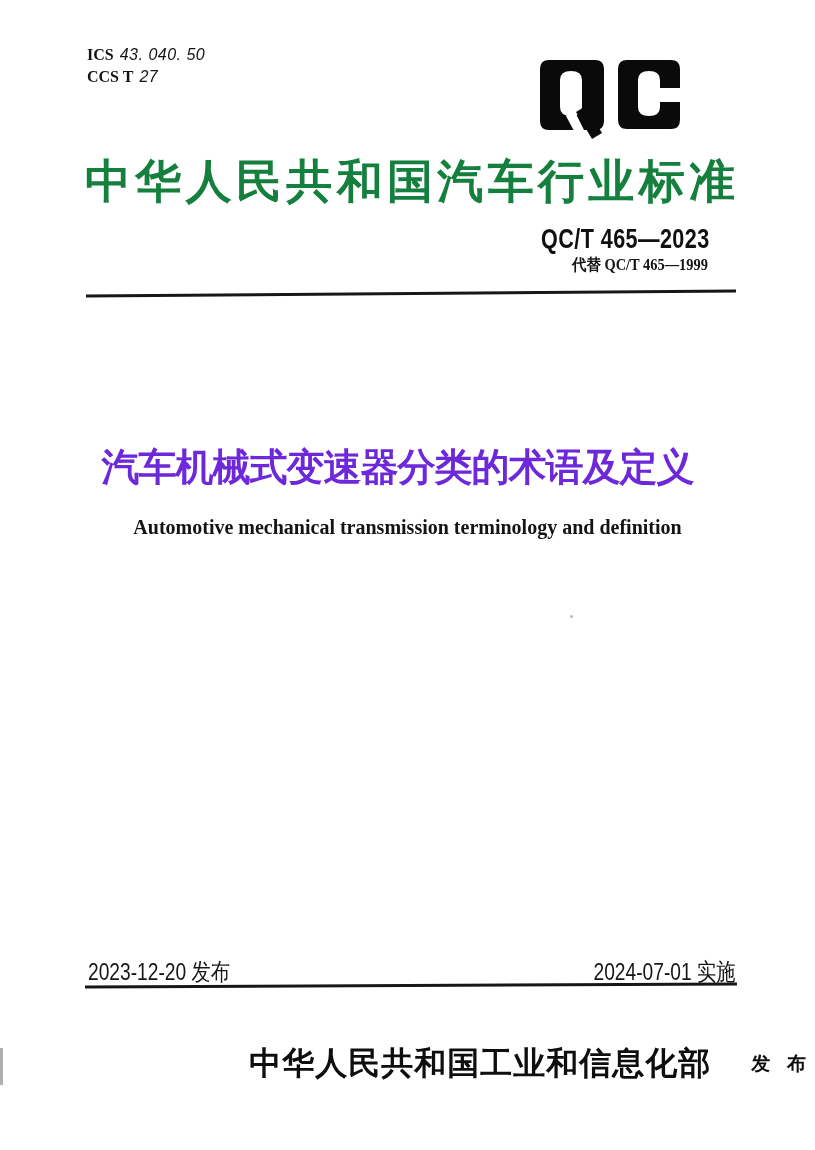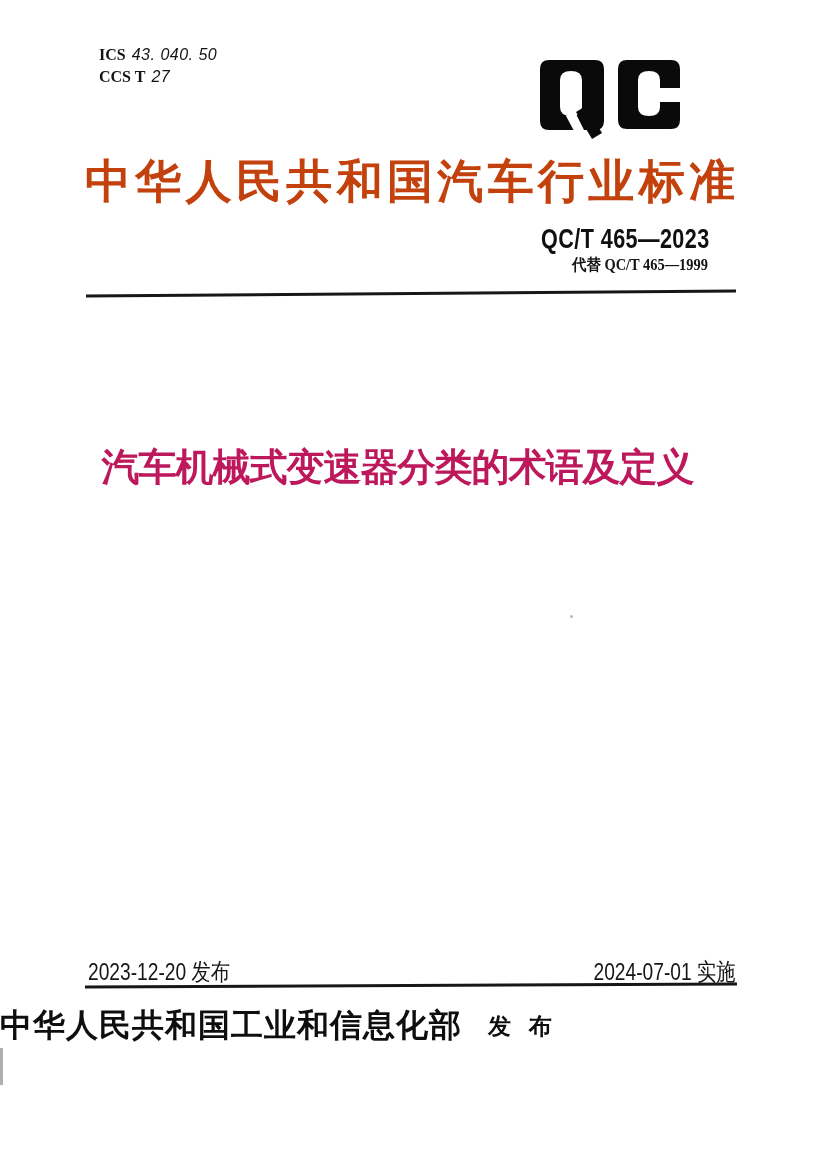--- a/index.html
+++ b/index.html
@@ -9,30 +9,30 @@
     background:#ffffff;
     overflow:hidden;
     color:#111;
     font-family:"Liberation Sans","DejaVu Sans",sans-serif;
   }
   .serif{font-family:"Liberation Serif","DejaVu Serif",serif;}
   .sans{font-family:"Liberation Sans","DejaVu Sans",sans-serif;}
 
   
   .ics-block{position:absolute;left:87px;top:44px;font-size:16px;line-height:22px;color:#141414;}
-  .ics-block .lbl{font-weight:bold;font-family:"Liberation Serif","DejaVu Serif",serif;margin-right:6px;margin-left:12px;}
+  .ics-block .lbl{font-weight:bold;font-family:"Liberation Serif","DejaVu Serif",serif;margin-right:6px;}
   .ics-block .val{font-weight:normal;letter-spacing:.5px;font-style:italic;}
 
   
   .qc-logo{position:absolute;left:540px;top:58px;width:142px;height:84px;}
 
   
   .std-heading{
     position:absolute;left:85px;top:153px;width:650px;
-    font-size:46px;font-weight:bold;color:#c2410c;
+    font-size:46px;font-weight:bold;color:#15803d;
     text-align:justify;text-align-last:justify;
     white-space:nowrap;line-height:1.25;
   }
 
   
   .std-num{
     position:absolute;right:105px;top:224px;
     font-size:27px;font-weight:bold;letter-spacing:.5px;color:#101010;
     transform:scaleX(.8);transform-origin:100% 50%;white-space:nowrap;
   }
@@ -42,21 +42,21 @@
     transform:scaleX(.9);transform-origin:100% 50%;white-space:nowrap;
   }
 
   .rule{position:absolute;background:#171717;}
   .rule.top{left:86px;top:292px;width:650px;height:3px;transform:rotate(-0.45deg);}
   .rule.bottom{left:85px;top:984px;width:652px;height:3px;transform:rotate(-0.25deg);}
 
   
   .title-zh{
     position:absolute;left:0;top:442px;width:795px;
-    text-align:center;font-size:38px;font-weight:bold;letter-spacing:-1px;color:#be185d;
+    text-align:center;font-size:38px;font-weight:bold;letter-spacing:-1px;color:#6d28d9;
   }
   .title-en{
     position:absolute;left:0;top:516px;width:815px;
     text-align:center;font-size:20px;font-weight:bold;color:#141414;
   }
 
   
   .dot-artifact{position:absolute;left:570px;top:615px;width:3px;height:3px;border-radius:50%;background:#b8b8b8;}
   .edge-artifact{position:absolute;left:0;top:1048px;width:3px;height:37px;background:#8d8d8d;opacity:.7;}
 
@@ -67,26 +67,26 @@
     transform:scaleX(.8);transform-origin:0 50%;
   }
   .date-impl{
     position:absolute;right:80px;top:956px;
     font-size:24px;font-weight:500;color:#161616;white-space:nowrap;
     transform:scaleX(.8);transform-origin:100% 50%;
   }
 
   
   .footer{
-    position:absolute;left:0;top:1004px;width:808px;
-    display:flex;justify-content:flex-start;align-items:center;
+    position:absolute;left:0;top:1042px;width:808px;
+    display:flex;justify-content:flex-end;align-items:center;
     white-space:nowrap;color:#0e0e0e;
   }
   .footer .issuer{font-size:32px;font-weight:bold;letter-spacing:1px;}
-  .footer .publish{font-size:23px;font-weight:bold;margin-left:26px;word-spacing:8px;letter-spacing:2px;}
+  .footer .publish{font-size:19px;font-weight:bold;margin-left:40px;word-spacing:8px;letter-spacing:2px;}
 </style>
 </head>
 <body>
 
 <div class="page">
 
   <div class="ics-block">
     <div><span class="lbl">ICS</span><span class="val">43. 040. 50</span></div>
     <div><span class="lbl">CCS T</span><span class="val">27</span></div>
   </div>
@@ -107,20 +107,21 @@
   </svg>
 
   <div class="std-heading serif">中华人民共和国汽车行业标准</div>
 
   <div class="std-num sans">QC/T 465—2023</div>
   <div class="std-replaces serif">代替 QC/T 465—1999</div>
 
   <div class="rule top"></div>
 
   <div class="title-zh sans">汽车机械式变速器分类的术语及定义</div>
+  <div class="title-en serif">Automotive mechanical transmission terminology and definition</div>
 
   <div class="dot-artifact"></div>
   <div class="edge-artifact"></div>
 
   <div class="date-issue sans">2023-12-20 发布</div>
   <div class="date-impl sans">2024-07-01 实施</div>
 
   <div class="rule bottom"></div>
 
   <div class="footer serif">

